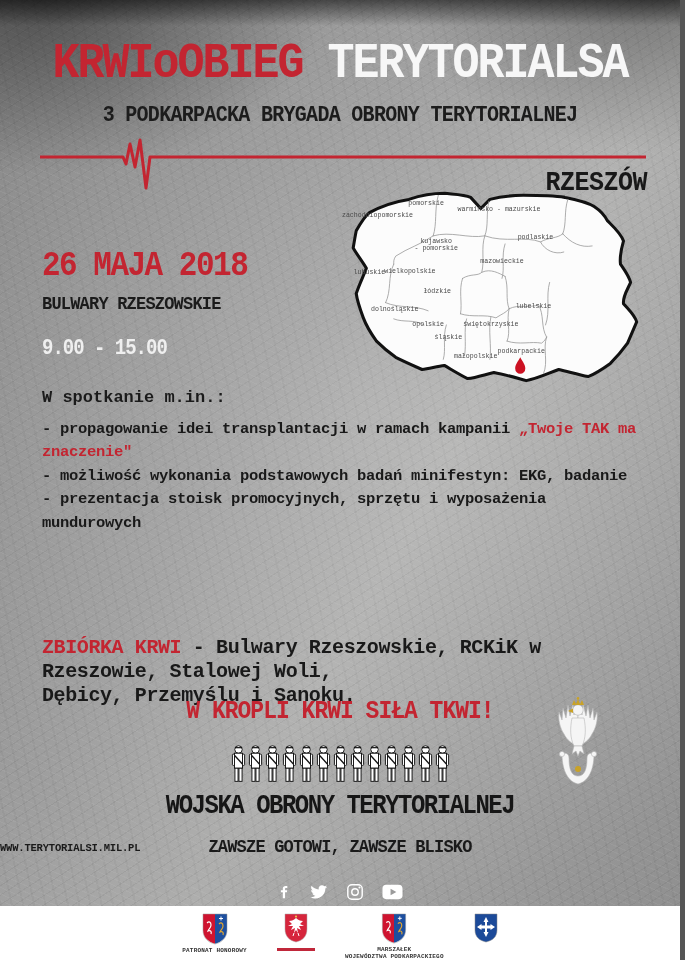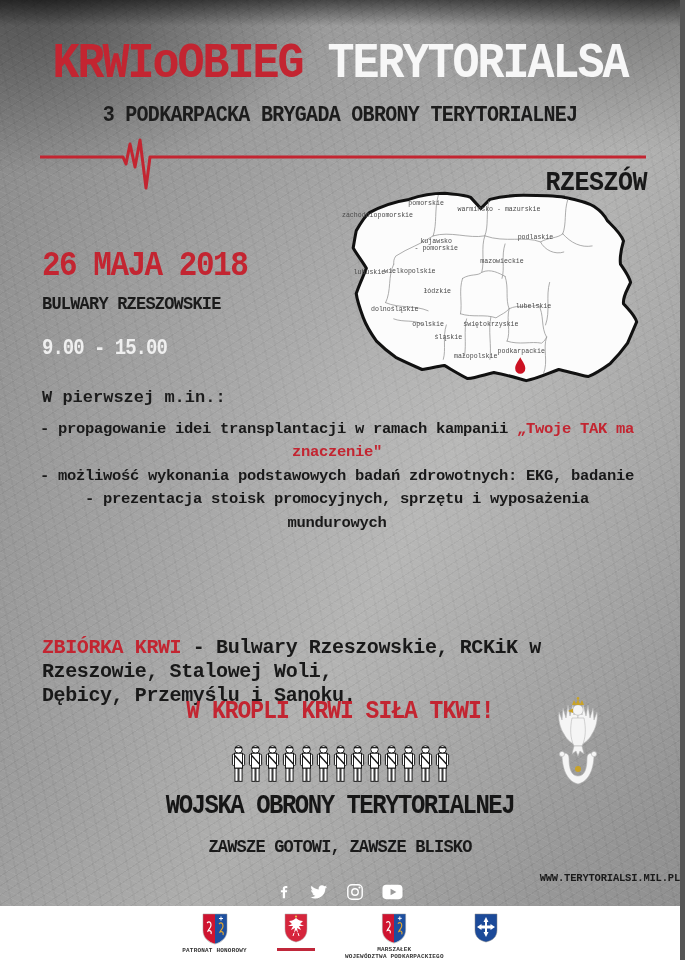--- a/index.html
+++ b/index.html
@@ -29,34 +29,34 @@
     letter-spacing:-0.5px; transform:scaleY(1.1); }
   .map-wrap { left:337px; top:185px; }
   .map-wrap text { font-size:6.5px; fill:#4a4a4a; text-anchor:middle; }
   .date { left:42px; top:246px; font-size:31px; font-weight:bold; color:#c32531;
     letter-spacing:-1.5px; transform:scaleY(1.12); transform-origin:left top; }
   .venue { left:42px; top:294px; font-size:17px; font-weight:bold; color:#1b1b1b;
     letter-spacing:-0.8px; transform:scaleY(1.1); transform-origin:left top; }
   .time { left:42px; top:336px; font-size:19px; font-weight:bold; color:#efefef;
     letter-spacing:-1px; transform:scaleY(1.12); transform-origin:left top; }
   .program-heading { left:42px; top:388px; font-size:17px; font-weight:bold; color:#1b1b1b; }
-  .program-list { left:32px; top:418px; width:610px; font-size:15.5px; font-weight:bold;
-    color:#191919; letter-spacing:-0.3px; line-height:23.4px;text-align:center; }
+  .program-list { left:42px; top:418px; width:610px; font-size:15.5px; font-weight:bold;
+    color:#191919; letter-spacing:-0.3px; line-height:23.4px; }
   .program-line.indent { padding-left:11px; }
   .blood { left:42px; top:636px; width:590px; font-size:20px; font-weight:bold; color:#191919;
     letter-spacing:-0.4px; line-height:24px; white-space:pre-line; }
   .slogan { left:0; right:0; top:698px; text-align:center; font-size:23px; font-weight:bold;
     color:#c32531; letter-spacing:-1px; transform:scaleY(1.15); }
   .eagle-wrap { left:538px; top:696px; }
   .soldiers-row { left:0; right:0; top:742px; display:flex; justify-content:center; gap:2px; height:46px; }
   .org-name { left:0; right:0; top:792px; text-align:center; font-size:24px; font-weight:bold;
     color:#161616; letter-spacing:-1.5px; transform:scaleY(1.12); }
   .motto { left:0; right:0; top:838px; text-align:center; font-size:17px; font-weight:bold;
     color:#1a1a1a; letter-spacing:-0.8px; transform:scaleY(1.1); }
-  .website { left:0; right:0; top:872px; text-align:right; font-size:10.5px; font-weight:bold;
+  .website { left:0; right:0; top:842px; text-align:left; font-size:10.5px; font-weight:bold;
     color:#1a1a1a; letter-spacing:-0.2px; }
   .social-row { left:0; right:0; top:883px; display:flex; justify-content:center; gap:18px; align-items:center; }
   .footer { position:absolute; bottom:0; left:0; right:0; height:54px; background:#ffffff;
     display:flex; justify-content:center; gap:30px; padding-top:7px; box-sizing:border-box; }
   .logo-block { display:flex; flex-direction:column; align-items:center; }
   .logo-caption { font-size:6px; font-weight:bold; color:#333; margin-top:3px; line-height:6.5px;
     text-align:center; max-width:110px; letter-spacing:0.2px; }
   .caption-bar { width:38px; height:3px; background:#c0273a; margin-top:5px; }
 </style>
 </head>
@@ -129,24 +129,24 @@
       </g>
     <g id="blood-drop" transform="translate(181,178)">
       <path d="M0,-8 C2.5,-3.5 5,-0.5 5,3 A5,5.2 0 1 1 -5,3 C-5,-0.5 -2.5,-3.5 0,-8 Z" fill="#cc1122"></path>
     </g>
   </svg>
 
   <div class="abs date">26 MAJA 2018</div>
   <div class="abs venue">BULWARY RZESZOWSKIE</div>
   <div class="abs time">9.00 - 15.00</div>
 
-  <div class="abs program-heading">W pierwszej m.in.:</div>
+  <div class="abs program-heading">W spotkanie m.in.:</div>
   <div class="abs program-list" id="program-list">
       <div class="program-line"><span>- propagowanie idei transplantacji w ramach kampanii </span><span class="red-text">„Twoje TAK ma znaczenie"</span></div>
-      <div class="program-line"><span>- możliwość wykonania podstawowych badań zdrowotnych: EKG, badanie</span></div>
+      <div class="program-line"><span>- możliwość wykonania podstawowych badań minifestyn: EKG, badanie</span></div>
       <div class="program-line"><span>- prezentacja stoisk promocyjnych, sprzętu i wyposażenia mundurowych</span></div>
     </div>
 
   <div class="abs blood"><span class="red-text">ZBIÓRKA KRWI</span><span> - Bulwary Rzeszowskie, RCKiK w Rzeszowie, Stalowej Woli,
 Dębicy, Przemyślu i Sanoku.</span></div>
 
   <div class="abs slogan">W KROPLI KRWI SIŁA TKWI!</div>
 
   <svg class="abs eagle-wrap" width="80" height="102" viewBox="0 0 80 102">
     <g fill="#f5f5f5" stroke="#b5b5b5" stroke-width="0.6">

